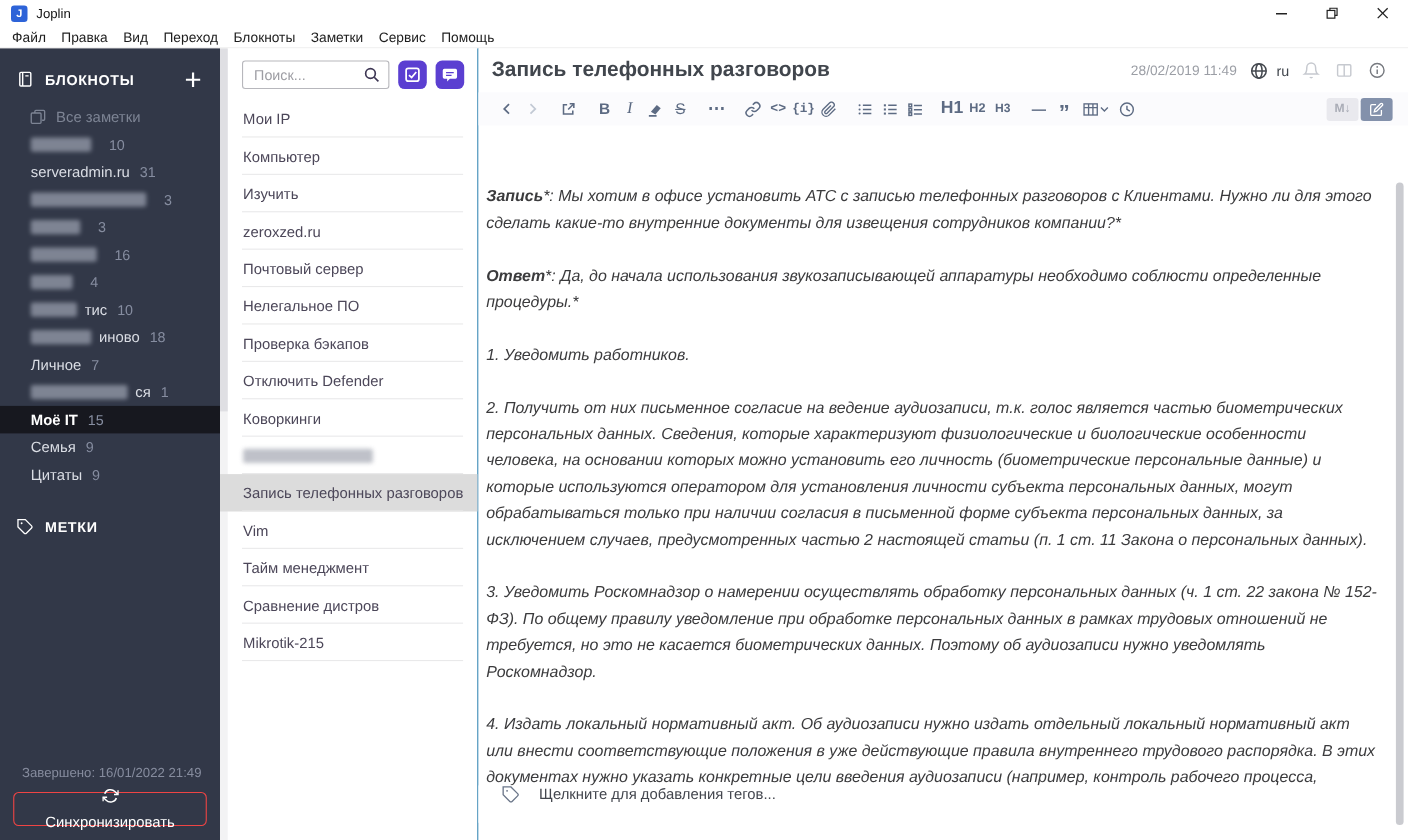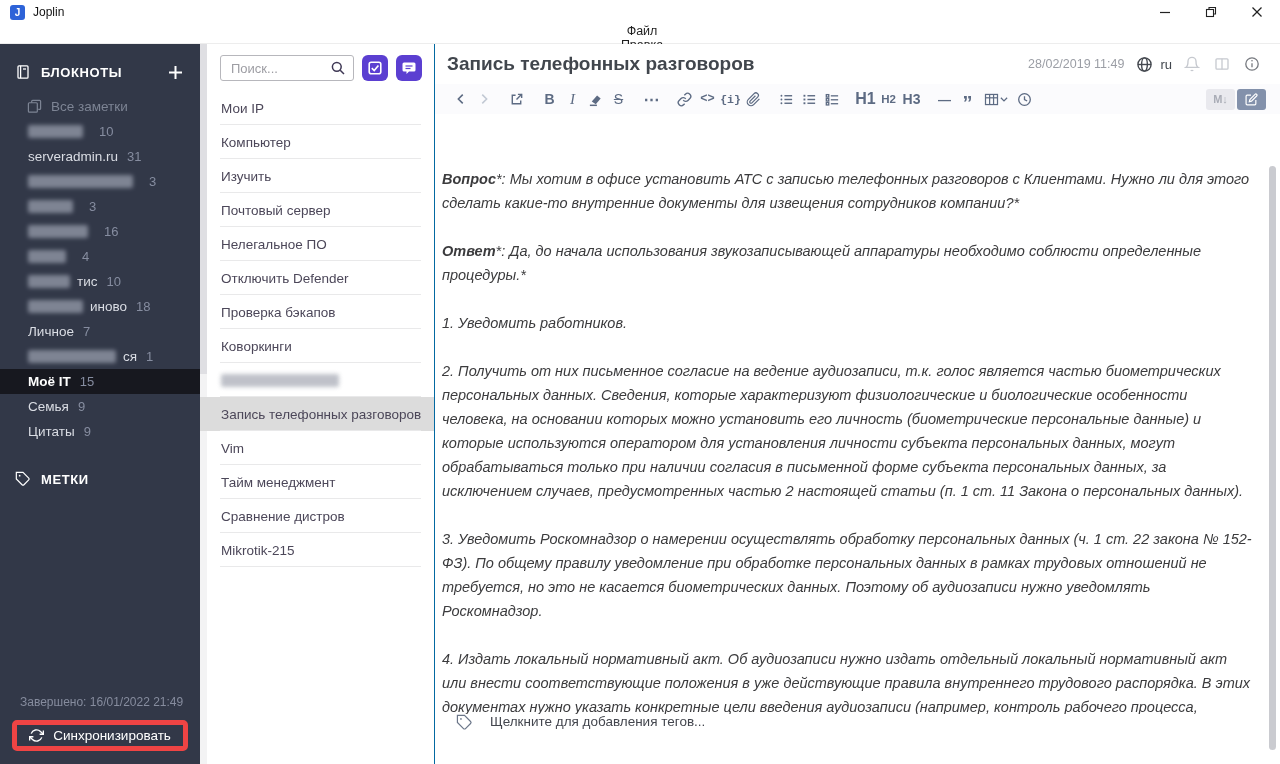--- a/index.html
+++ b/index.html
@@ -8,38 +8,38 @@
        -webkit-font-smoothing:antialiased;}
   
   .titlebar{height:24px;display:flex;align-items:center;padding-left:10px;background:#fff;}
   .logo{width:15px;height:15px;border-radius:3px;background:#2d63d8;color:#fff;font-size:10px;
         font-weight:bold;display:flex;align-items:center;justify-content:center;}
   .app-title{font-size:12px;margin-left:8px;color:#121212;}
   .win-controls{margin-left:auto;display:flex;height:100%;}
   .win-btn{width:46px;height:24px;display:flex;align-items:center;justify-content:center;color:#222;}
   
   .menubar{height:20px;display:flex;align-items:center;padding-left:4px;background:#fff;
-           border-bottom:1px solid #ededed;box-sizing:border-box;flex-direction:column;}
+           border-bottom:1px solid #ededed;box-sizing:border-box;}
   .menu-item{font-size:12.5px;color:#1d1d1d;padding:0 7px;cursor:default;}
   
   .main{position:absolute;top:44px;left:0;right:0;bottom:0;display:flex;}
   
   .sidebar{width:200px;background:#323848;position:relative;flex-shrink:0;color:#d9dce3;}
   .sb-header{display:flex;align-items:center;padding:17px 14px 10px 15px;color:#fff;}
   .sb-header-label{font-size:13px;font-weight:bold;letter-spacing:.6px;margin-left:10px;}
   .sb-plus{margin-left:auto;display:flex;align-items:center;justify-content:center;width:22px;height:22px;cursor:pointer;}
   .sb-allnotes{display:flex;align-items:center;height:26px;padding-left:27px;color:#7d8494;font-size:13.5px;gap:9px;}
   .sb-item{display:flex;align-items:center;height:25px;padding-left:28px;font-size:13.5px;color:#dadde4;}
   .sb-item.selected{background:#17181f;color:#fff;font-weight:bold;}
   .sb-count{margin-left:9px;color:#868da0;font-size:13px;font-weight:normal;}
   .sb-tags-header{display:flex;align-items:center;padding:27px 14px 8px 15px;color:#fff;}
   .sb-bottom{position:absolute;left:0;right:0;bottom:0;padding:0 12px 13px;margin-top:48px;}
   .sync-status{font-size:12px;color:#868c9e;padding-left:8px;margin-bottom:11px;}
-  .sync-btn{width:100%;height:31px;border:5px solid #ef4444;border-radius:5px;display:flex;align-items:center;
-            justify-content:center;color:#fff;font-size:13.5px;gap:9px;background:transparent;cursor:pointer;box-sizing:border-box;}
+  .sync-btn{width:100%;height:31px;border:1px solid #ef4444;border-radius:5px;display:flex;align-items:center;
+            justify-content:center;color:#fff;font-size:13.5px;gap:9px;background:transparent;cursor:pointer;box-sizing:border-box;flex-direction:column;}
   .redact-dark{background:#9197a6;filter:blur(2px);opacity:.8;height:13px;border-radius:2px;display:inline-block;margin-right:7px;}
   
   .notelist{width:235px;background:#fff;position:relative;flex-shrink:0;border-right:1px solid #0369a1;box-sizing:border-box;}
   .nl-scrolltrack{position:absolute;left:0;top:0;bottom:0;width:7px;background:#f3f3f4;}
   .nl-scrollthumb{position:absolute;left:0;top:0;width:7px;height:330px;background:#dfdfe3;}
   .nl-top{display:flex;align-items:center;padding:11px 12px 10px 20px;}
   .search-box{width:134px;height:26px;border:1px solid #b7b7bc;border-radius:3px;display:flex;align-items:center;
               padding:0 7px 0 8px;box-sizing:border-box;}
   .search-input{border:none;outline:none;flex:1;min-width:0;font-size:13px;color:#333;background:transparent;}
   .search-input::placeholder{color:#9d9da3;}
@@ -270,30 +270,33 @@
       <div class="nl-item">
           <span>Мои IP</span>
         </div>
       <div class="nl-item">
           <span>Компьютер</span>
         </div>
       <div class="nl-item">
           <span>Изучить</span>
         </div>
       <div class="nl-item">
+          <span>zeroxzed.ru</span>
+        </div>
+      <div class="nl-item">
           <span>Почтовый сервер</span>
         </div>
       <div class="nl-item">
           <span>Нелегальное ПО</span>
         </div>
       <div class="nl-item">
+          <span>Проверка бэкапов</span>
+        </div>
+      <div class="nl-item">
           <span>Отключить Defender</span>
-        </div>
-      <div class="nl-item">
-          <span>Проверка бэкапов</span>
         </div>
       <div class="nl-item">
           <span>Коворкинги</span>
         </div>
       <div class="nl-item">
           <span class="redact-light" style="width:118px"></span>
         </div>
       <div class="nl-item selected">
           <span>Запись телефонных разговоров</span>
         </div>
@@ -427,21 +430,21 @@
               <rect x="1.4" y="7" width="2.6" height="2.6"></rect>
               <rect x="1.4" y="11.2" width="2.6" height="2.6"></rect>
               <line x1="6.2" y1="4.1" x2="14" y2="4.1"></line>
               <line x1="6.2" y1="8.3" x2="14" y2="8.3"></line>
               <line x1="6.2" y1="12.5" x2="14" y2="12.5"></line>
             </svg>
         </span>
         <span class="sp"></span>
         <span class="tb txt" style="font-size:16px;">H1</span>
         <span class="tb txt" style="font-size:11.5px;">H2</span>
-        <span class="tb txt" style="font-size:14px;">H3</span>
+        <span class="tb txt" style="font-size:11px;">H3</span>
         <span class="sp"></span>
         <span class="tb txt">—</span>
         <span class="tb txt" style="font-size:20px;padding-top:8px;">”</span>
         <span class="tb" style="min-width:34px;">
           <svg width="15" height="15" viewBox="0 0 16 16" fill="none" stroke="#5d6b83" stroke-width="1.3">
               <rect x="1.6" y="2.6" width="12.8" height="10.8"></rect>
               <line x1="1.6" y1="6.2" x2="14.4" y2="6.2"></line>
               <line x1="6" y1="2.6" x2="6" y2="13.4"></line>
               <line x1="10.2" y1="2.6" x2="10.2" y2="13.4"></line>
             </svg>
@@ -462,21 +465,21 @@
               <svg width="13" height="13" viewBox="0 0 24 24" fill="none" stroke="#fff" stroke-width="2.2">
                   <path d="M11 4H4a2 2 0 0 0-2 2v14a2 2 0 0 0 2 2h14a2 2 0 0 0 2-2v-7"></path>
                   <path d="M18.5 2.5a2.12 2.12 0 0 1 3 3L12 15l-4 1 1-4 9.5-9.5z"></path>
                 </svg>
             </span>
           </span>
         </span>
       </div>
 
       <div class="ed-content">
-        <p><b>Вопрос</b><span>*: Мы хотим в офисе установить АТС с записью телефонных разговоров с Клиентами. Нужно ли для этого сделать какие-то внутренние документы для извещения сотрудников компании?*</span></p>
+        <p><b>Запись</b><span>*: Мы хотим в офисе установить АТС с записью телефонных разговоров с Клиентами. Нужно ли для этого сделать какие-то внутренние документы для извещения сотрудников компании?*</span></p>
         <p><b>Ответ</b><span>*: Да, до начала использования звукозаписывающей аппаратуры необходимо соблюсти определенные процедуры.*</span></p>
         <p><span>1. Уведомить работников.</span></p>
         <p><span>2. Получить от них письменное согласие на ведение аудиозаписи, т.к. голос является частью биометрических персональных данных. Сведения, которые характеризуют физиологические и биологические особенности человека, на основании которых можно установить его личность (биометрические персональные данные) и которые используются оператором для установления личности субъекта персональных данных, могут обрабатываться только при наличии согласия в письменной форме субъекта персональных данных, за исключением случаев, предусмотренных частью 2 настоящей статьи (п. 1 ст. 11 Закона о персональных данных).</span></p>
         <p><span>3. Уведомить Роскомнадзор о намерении осуществлять обработку персональных данных (ч. 1 ст. 22 закона № 152-ФЗ). По общему правилу уведомление при обработке персональных данных в рамках трудовых отношений не требуется, но это не касается биометрических данных. Поэтому об аудиозаписи нужно уведомлять Роскомнадзор.</span></p>
         <p><span>4. Издать локальный нормативный акт. Об аудиозаписи нужно издать отдельный локальный нормативный акт или внести соответствующие положения в уже действующие правила внутреннего трудового распорядка. В этих документах нужно указать конкретные цели введения аудиозаписи (например, контроль рабочего процесса, трудовой дисциплины, повышение качества обслуживания, обеспечение безопасности и т. д.) и порядок осуществления этой меры. В частности, нужно указать, какие именно телефонные разговоры будут записываться, какие приняты меры по обеспечению конфиденциальности информации, сколько времени будут храниться записи. Если этого не сделать, есть риск, что работники обратятся в суд с жалобой на неправомерные действия работодателя, в том числе с требованием о прекращении аудиозаписи.</span></p>
       </div>
 
       <div class="ed-tagbar">
         <span>
           <svg width="17" height="17" viewBox="0 0 24 24" fill="none" stroke="#6b7689" stroke-width="1.7">

